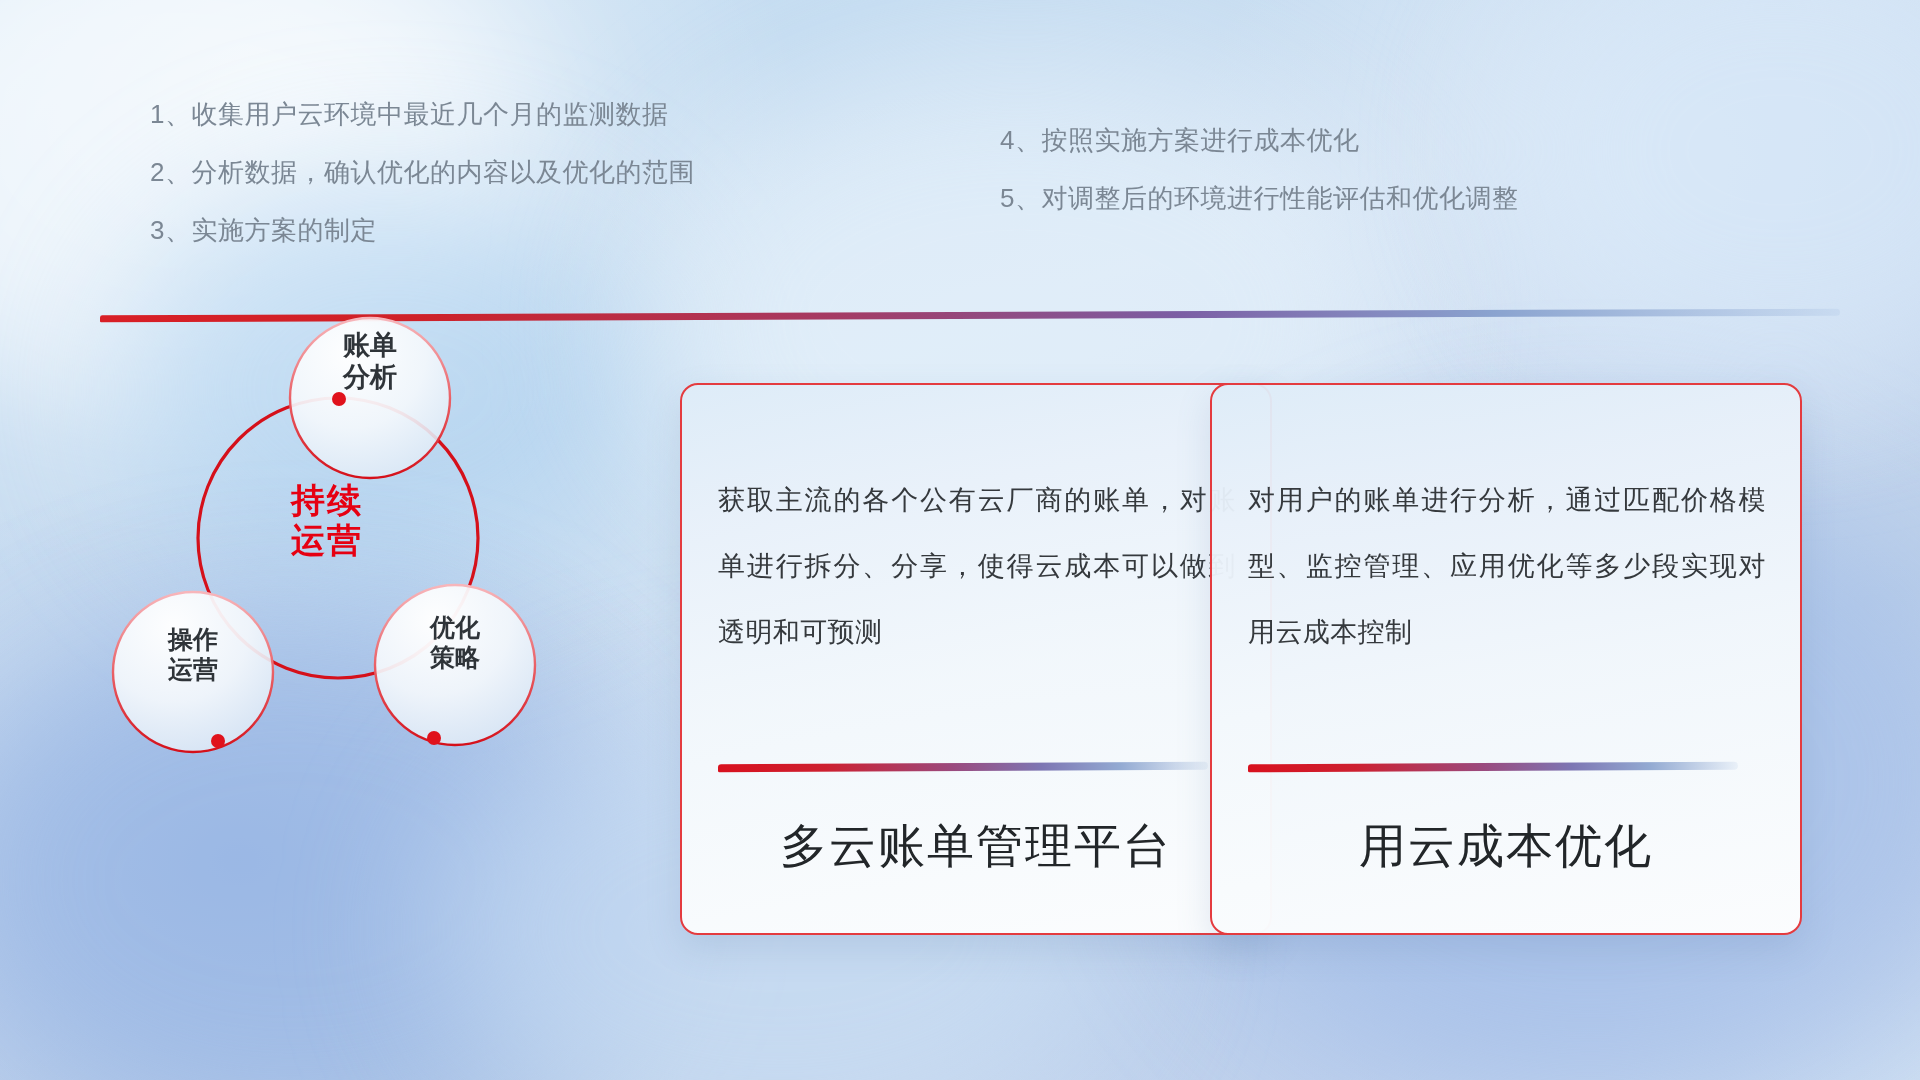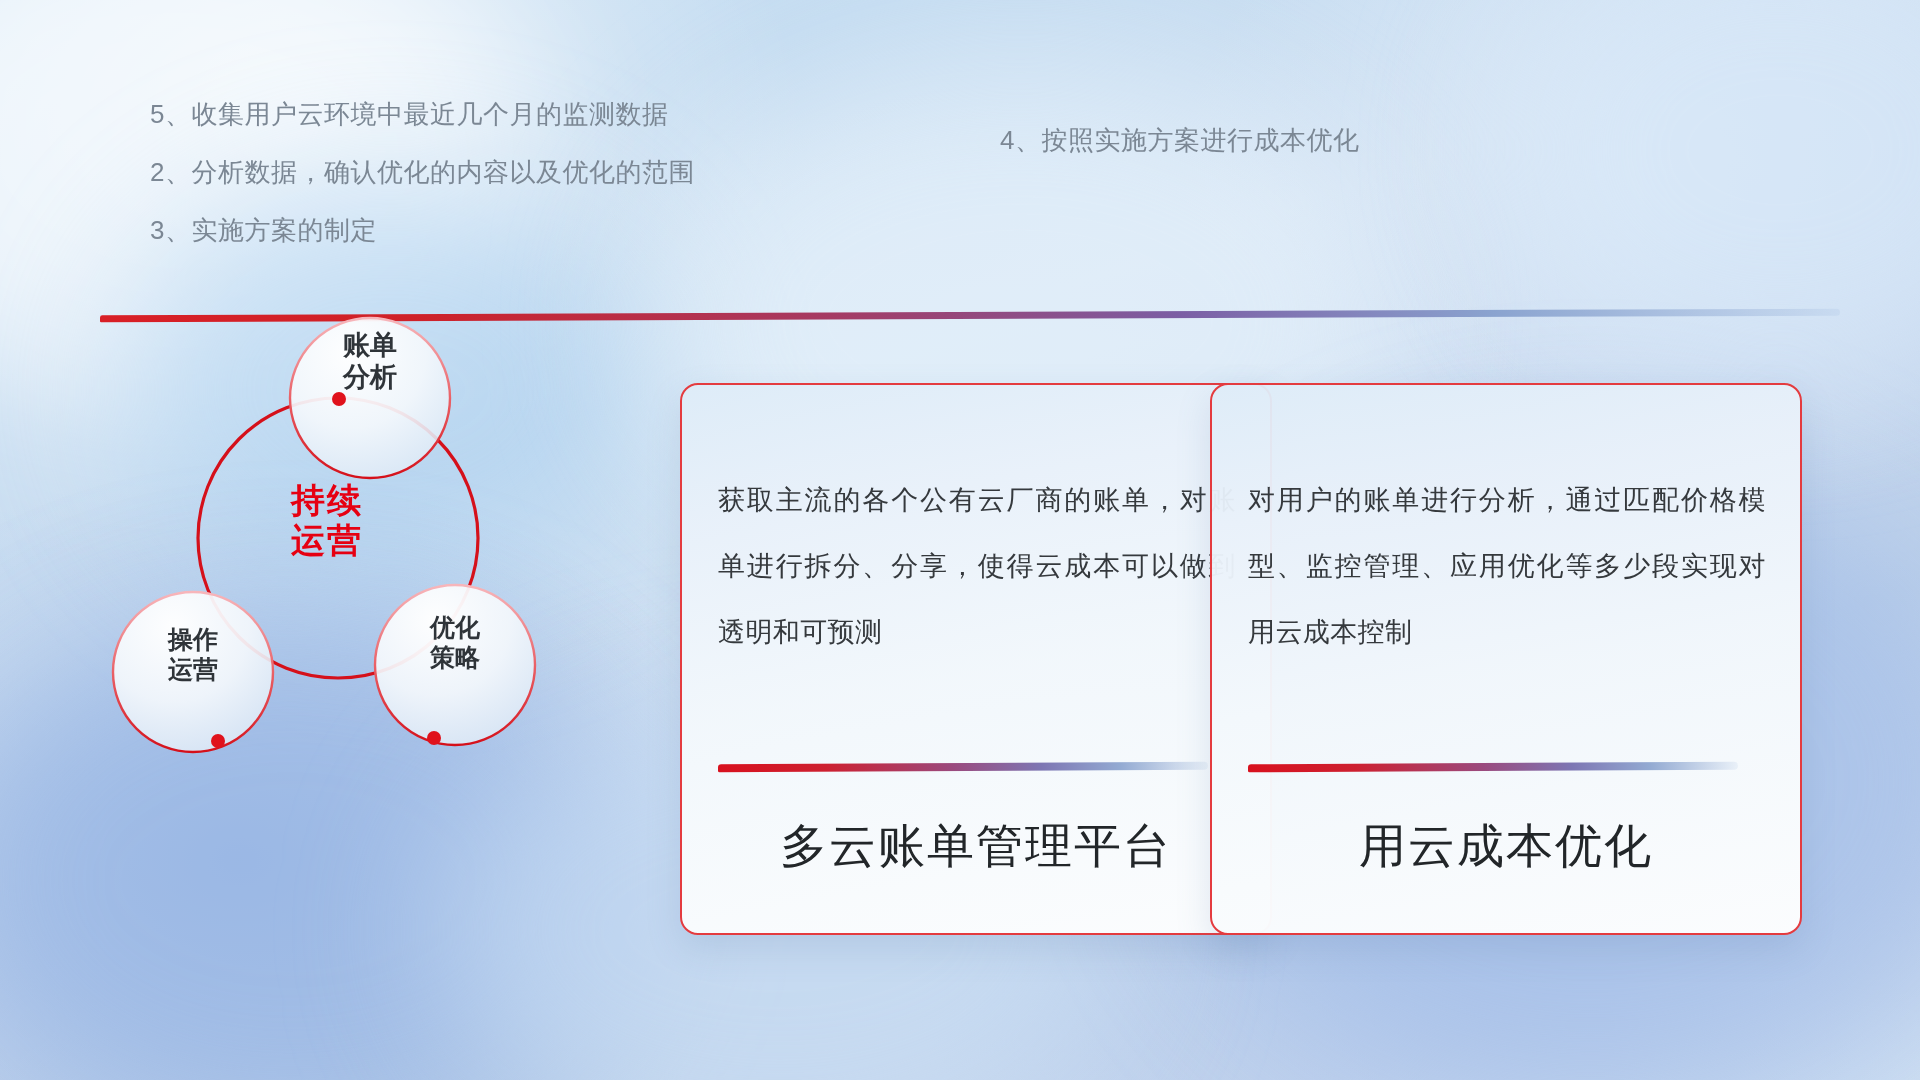--- a/index.html
+++ b/index.html
@@ -150,27 +150,28 @@
 
   <div class="blob b1"></div>
   <div class="blob b2"></div>
   <div class="blob b3"></div>
   <div class="blob b4"></div>
   <div class="blob b5"></div>
   <div class="blob b6"></div>
   <div class="blob b7"></div>
 
   <div class="steps" id="steps-left">
-    <div class="step">5、收集用户云环境中最近几个月的监测数据</div>
+    <div class="step">1、收集用户云环境中最近几个月的监测数据</div>
     <div class="step">2、分析数据，确认优化的内容以及优化的范围</div>
     <div class="step">3、实施方案的制定</div>
   </div>
 
   <div class="steps" id="steps-right">
     <div class="step">4、按照实施方案进行成本优化</div>
+    <div class="step">5、对调整后的环境进行性能评估和优化调整</div>
   </div>
 
   <div id="divider"></div>
 
   <div id="venn">
     <svg width="470" height="500" viewBox="0 0 470 500">
       <defs>
         <radialGradient id="gBubble" cx="38%" cy="22%" r="85%">
           <stop offset="0%" stop-color="#ffffff" stop-opacity="0.98"></stop>
           <stop offset="55%" stop-color="#f4f8fc" stop-opacity="0.92"></stop>

